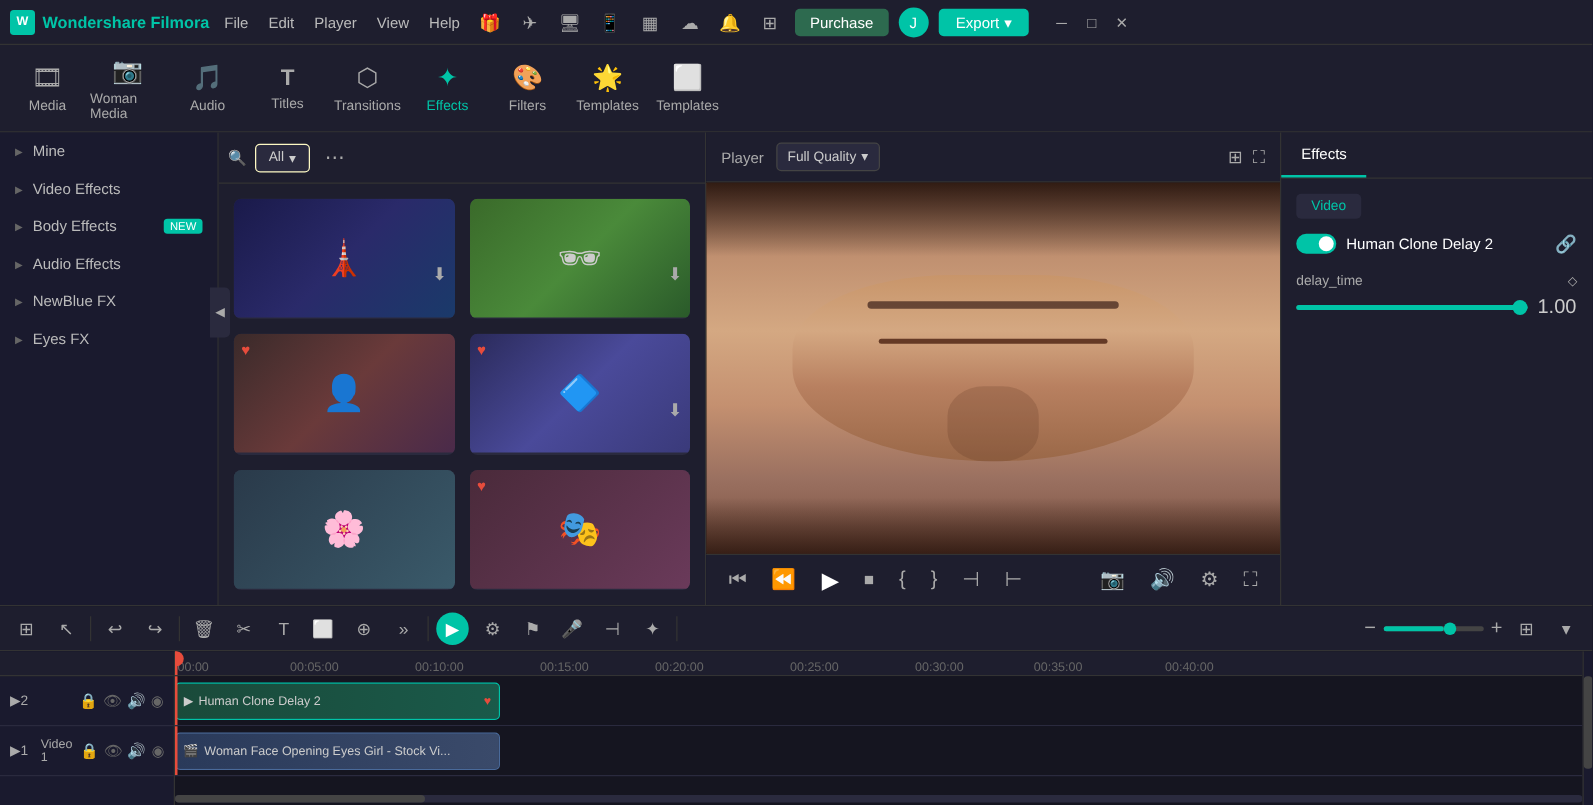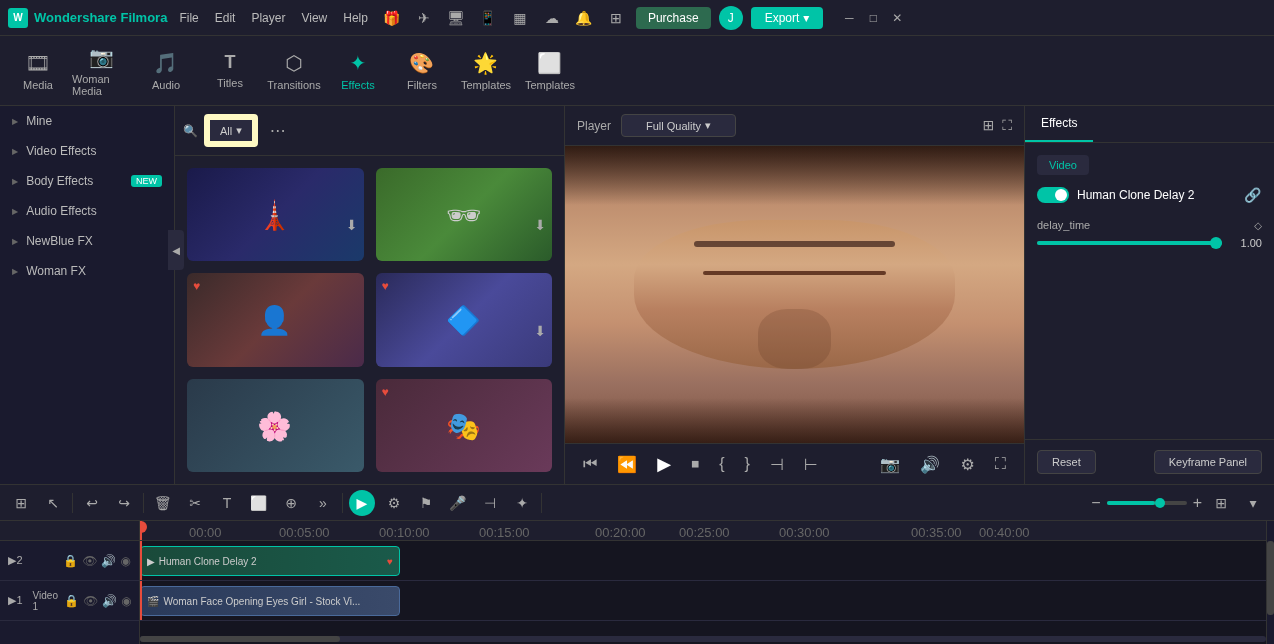--- a/index.html
+++ b/index.html
@@ -32,33 +32,33 @@
     #left-panel { width: 175px; background: #1a1a2e; border-right: 1px solid #333; overflow-y: auto; flex-shrink: 0; }
     .panel-item { display: flex; align-items: center; padding: 8px 12px; cursor: pointer; gap: 8px; font-size: 12px; color: #bbb; }
     .panel-item .arrow { font-size: 8px; color: #666; }
     .panel-item .badge { background: #00c4a7; color: #fff; font-size: 9px; padding: 1px 5px; border-radius: 3px; margin-left: auto; }
 
     
     #effects-panel { width: 390px; background: #1e1e2e; border-right: 1px solid #333; flex-shrink: 0; display: flex; flex-direction: column; }
     #effects-search { display: flex; align-items: center; padding: 8px; gap: 6px; border-bottom: 1px solid #333; }
     #effects-search input { flex: 1; background: #2a2a3e; border: 1px solid #444; border-radius: 4px; color: #ccc; padding: 5px 8px; font-size: 11px; outline: none; }
     #effects-search input::placeholder { color: #666; }
-    .filter-btn { background: #2a2a3e; border: 6px solid #fef9c3; color: #ccc; padding: 4px 10px; border-radius: 4px; cursor: pointer; font-size: 11px; display: flex; align-items: center; gap: 4px; }
+    .filter-btn { background: #2a2a3e; border: 1px solid #fef9c3; color: #ccc; padding: 4px 10px; border-radius: 4px; cursor: pointer; font-size: 11px; display: flex; align-items: center; gap: 4px; }
     .more-btn { background: none; border: none; color: #aaa; cursor: pointer; font-size: 16px; padding: 2px 6px; }
     #effects-grid { display: grid; grid-template-columns: 1fr 1fr; gap: 12px; padding: 12px; overflow-y: auto; flex: 1; }
     .effect-card { background: #2a2a3e; border-radius: 6px; overflow: hidden; cursor: pointer; position: relative; }
     .effect-label { padding: 4px 6px; font-size: 11px; color: #ccc; }
     .effect-download { position: absolute; bottom: 28px; right: 6px; color: #aaa; font-size: 14px; }
     .effect-heart { position: absolute; top: 6px; left: 6px; color: #e74c3c; font-size: 12px; }
 
     
     #player-area { flex: 1; background: #1a1a2e; display: flex; flex-direction: column; }
     #player-header { display: flex; align-items: center; padding: 8px 12px; gap: 10px; background: #1e1e2e; border-bottom: 1px solid #333; }
     #player-header .label { font-size: 12px; color: #aaa; }
-    .quality-select { background: #2a2a3e; border: 1px solid #444; color: #ccc; padding: 4px 24px; border-radius: 4px; font-size: 11px; cursor: pointer; display: flex; align-items: center; gap: 4px; }
+    .quality-select { background: #2a2a3e; border: 1px solid #444; color: #ccc; padding: 4px 8px; border-radius: 4px; font-size: 11px; cursor: pointer; display: flex; align-items: center; gap: 4px; }
     .player-header-icons { margin-left: auto; display: flex; gap: 8px; }
     .ph-icon { color: #aaa; cursor: pointer; font-size: 14px; }
     #video-preview { flex: 1; background: #000; display: flex; align-items: center; justify-content: center; overflow: hidden; position: relative; }
     #player-controls { background: #1e1e2e; padding: 6px 12px; border-top: 1px solid #333; }
     #timeline-bar { display: flex; align-items: center; gap: 8px; margin-bottom: 6px; }
     .tl-dot { width: 12px; height: 12px; background: #aaa; border-radius: 50%; cursor: pointer; flex-shrink: 0; }
     .tl-track { flex: 1; height: 3px; background: #444; border-radius: 2px; }
     .tl-progress { height: 100%; width: 0%; background: #00c4a7; border-radius: 2px; }
     .time-display { font-size: 11px; color: #aaa; white-space: nowrap; }
     #playback-controls { display: flex; align-items: center; justify-content: center; gap: 8px; }
@@ -79,21 +79,21 @@
     .toggle-switch.on .toggle-knob { left: 18px; }
     .effect-name { font-size: 12px; color: #fff; flex: 1; }
     .link-icon { color: #aaa; font-size: 14px; cursor: pointer; }
     .param-row { margin-bottom: 12px; }
     .param-label { font-size: 11px; color: #aaa; margin-bottom: 6px; display: flex; align-items: center; gap: 4px; }
     .param-diamond { color: #aaa; font-size: 10px; cursor: pointer; margin-left: auto; }
     .slider-row { display: flex; align-items: center; gap: 8px; }
     .slider-track { flex: 1; height: 4px; background: #444; border-radius: 2px; position: relative; }
     .slider-fill { height: 100%; background: #00c4a7; border-radius: 2px; width: 100%; }
     .slider-thumb { width: 12px; height: 12px; background: #00c4a7; border-radius: 50%; position: absolute; right: 0; top: -4px; cursor: pointer; }
-    .param-value { font-size: 11px; color: #ccc; min-width: 32px; text-align: right; }
+    .param-value { font-size: 16px; color: #ccc; min-width: 32px; text-align: left; }
     #right-footer { display: flex; align-items: center; justify-content: space-between; padding: 10px 12px; border-top: 1px solid #333; }
     .reset-btn { background: #2a2a3e; border: 1px solid #444; color: #ccc; padding: 5px 14px; border-radius: 4px; cursor: pointer; font-size: 11px; }
     .keyframe-btn { background: #2a2a3e; border: 1px solid #444; color: #ccc; padding: 5px 14px; border-radius: 4px; cursor: pointer; font-size: 11px; }
 
     
     #timeline { height: 160px; background: #151520; border-top: 1px solid #333; display: flex; flex-direction: column; }
     #timeline-toolbar { display: flex; align-items: center; height: 36px; background: #1e1e2e; border-bottom: 1px solid #333; padding: 0 8px; gap: 6px; }
     .tl-tool { width: 26px; height: 26px; display: flex; align-items: center; justify-content: center; cursor: pointer; color: #aaa; font-size: 14px; border-radius: 4px; }
     .tl-separator { width: 1px; height: 20px; background: #333; }
     .tl-zoom { display: flex; align-items: center; gap: 6px; margin-left: auto; }
@@ -101,21 +101,21 @@
     .zoom-track { width: 80px; height: 4px; background: #444; border-radius: 2px; position: relative; }
     .zoom-fill { width: 60%; height: 100%; background: #00c4a7; border-radius: 2px; }
     .zoom-thumb { width: 10px; height: 10px; background: #00c4a7; border-radius: 50%; position: absolute; left: 60%; top: -3px; }
     #timeline-tracks { flex: 1; display: flex; overflow: hidden; }
     #track-labels { width: 140px; background: #1a1a2e; border-right: 1px solid #333; flex-shrink: 0; }
     .track-label { height: 40px; display: flex; align-items: center; padding: 0 8px; gap: 6px; border-bottom: 1px solid #2a2a3e; font-size: 11px; color: #aaa; }
     .track-controls { display: flex; gap: 4px; margin-left: auto; }
     .track-ctrl { color: #666; cursor: pointer; font-size: 12px; }
     #track-timeline { flex: 1; overflow-x: hidden; position: relative; }
     .time-ruler { height: 20px; background: #1e1e2e; display: flex; align-items: center; padding: 0 4px; border-bottom: 1px solid #333; position: relative; }
-    .ruler-tick { position: absolute; bottom: 0; font-size: 13px; color: #666; margin-left: 47px; }
+    .ruler-tick { position: absolute; bottom: 0; font-size: 10px; color: #666; }
     .track-content { height: 40px; position: relative; border-bottom: 1px solid #2a2a3e; background: #151520; }
     .track-clip { position: absolute; height: 30px; top: 5px; border-radius: 4px; overflow: hidden; cursor: pointer; }
     .clip-effect { background: linear-gradient(90deg, #1a4a3a, #1a5a4a); border: 1px solid #00c4a7; left: 0; width: 260px; }
     .clip-video { background: linear-gradient(90deg, #2a3a5a, #3a4a6a); border: 1px solid #4a6a9a; left: 0; width: 260px; }
     .clip-label { font-size: 10px; color: #ccc; padding: 2px 6px; white-space: nowrap; overflow: hidden; display: flex; align-items: center; gap: 4px; height: 100%; }
     .clip-icon { font-size: 10px; }
 
     
     .thumb-round-close { width: 100%; height: 95px; background: linear-gradient(135deg, #1a1a4a 0%, #2a2a6a 50%, #1a3a6a 100%); display: flex; align-items: center; justify-content: center; }
     .thumb-sunglasses { width: 100%; height: 95px; background: linear-gradient(135deg, #3a6a2a 0%, #4a8a3a 50%, #2a5a2a 100%); display: flex; align-items: center; justify-content: center; }
@@ -221,21 +221,21 @@
     <div class="panel-item">
       <span class="arrow">▶</span>
       <span>Audio Effects</span>
     </div>
     <div class="panel-item">
       <span class="arrow">▶</span>
       <span>NewBlue FX</span>
     </div>
     <div class="panel-item">
       <span class="arrow">▶</span>
-      <span>Woman FX</span>
+      <span>Eyes FX</span>
     </div>
 
     <div style="position:absolute;left:168px;top:230px;z-index:20;background:#2a2a3e;width:16px;height:40px;display:flex;align-items:center;justify-content:center;border-radius:0 4px 4px 0;cursor:pointer;">
       <span style="color:#aaa;font-size:10px;">◀</span>
     </div>
   </div>
 
   <div id="effects-panel">
     <div id="effects-search">
       <span style="color:#666;">🔍</span>
@@ -365,24 +365,20 @@
           <span class="param-diamond">◇</span>
         </div>
         <div class="slider-row">
           <div class="slider-track">
             <div class="slider-fill"></div>
             <div class="slider-thumb"></div>
           </div>
           <span class="param-value">1.00</span>
         </div>
       </div>
-    </div>
-    <div id="right-footer">
-      <button class="reset-btn">Reset</button>
-      <button class="keyframe-btn">Keyframe Panel</button>
     </div>
   </div>
 </div>
 
 <div id="timeline">
   <div id="timeline-toolbar">
     <div class="tl-tool">⊞</div>
     <div class="tl-tool">↖</div>
     <div class="tl-separator"></div>
     <div class="tl-tool">↩</div>
@@ -439,24 +435,24 @@
         </div>
       </div>
     </div>
     <div id="track-timeline">
 
       <div class="time-ruler">
         <span class="ruler-tick" style="left:2px;">00:00</span>
         <span class="ruler-tick" style="left:92px;">00:05:00</span>
         <span class="ruler-tick" style="left:192px;">00:10:00</span>
         <span class="ruler-tick" style="left:292px;">00:15:00</span>
-        <span class="ruler-tick" style="left:408px;">00:20:00</span>
+        <span class="ruler-tick" style="left:384px;">00:20:00</span>
         <span class="ruler-tick" style="left:492px;">00:25:00</span>
         <span class="ruler-tick" style="left:592px;">00:30:00</span>
-        <span class="ruler-tick" style="left:724px;">00:35:00</span>
+        <span class="ruler-tick" style="left:687px;">00:35:00</span>
         <span class="ruler-tick" style="left:792px;">00:40:00</span>
 
         <div style="position:absolute;left:0;top:0;bottom:0;width:2px;background:#e74c3c;">
           <div style="position:absolute;top:0;left:-5px;width:12px;height:12px;background:#e74c3c;border-radius:50%;"></div>
         </div>
       </div>
 
       <div class="track-content" style="position:relative;">
         <div class="track-clip clip-effect">
           <div class="clip-label">

